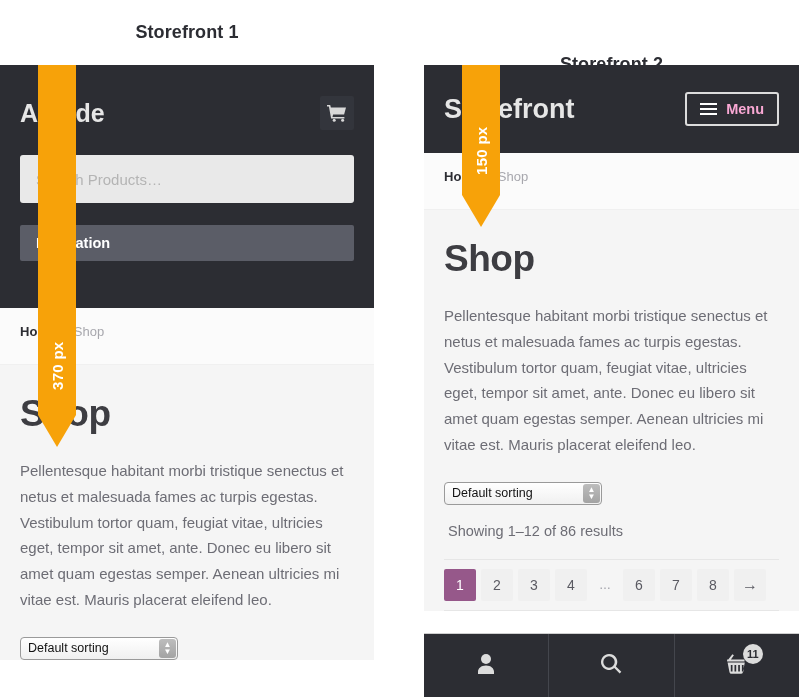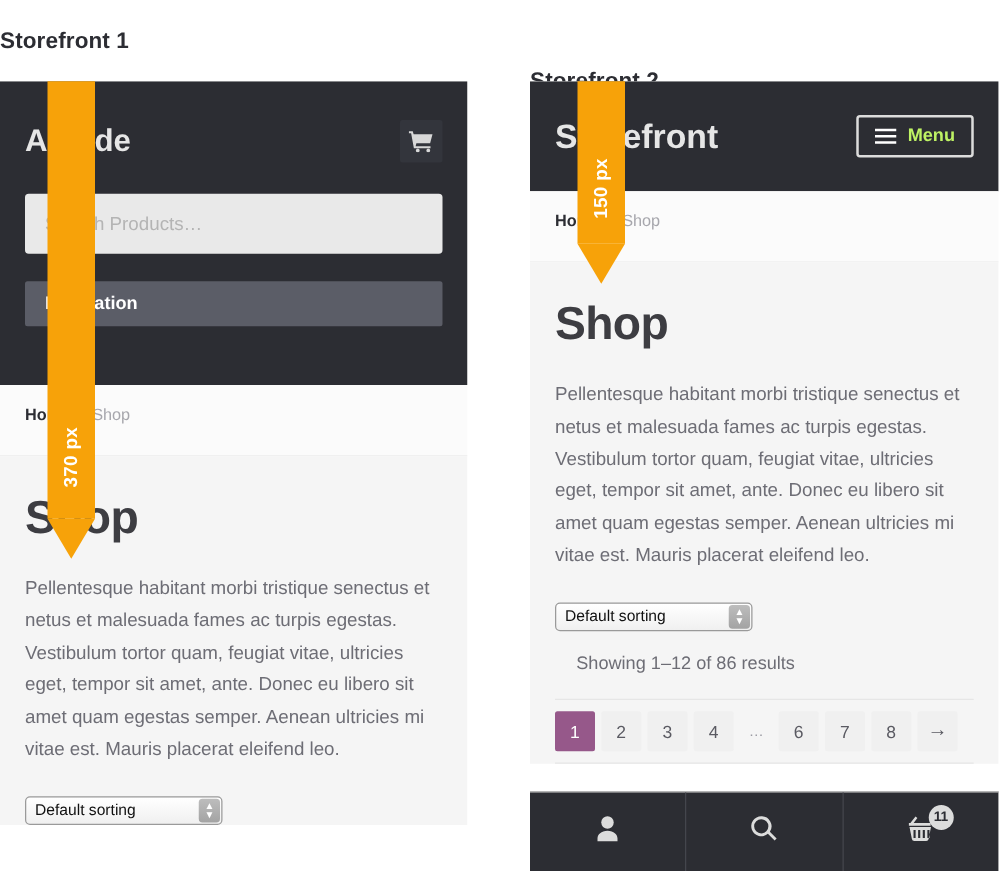--- a/index.html
+++ b/index.html
@@ -10,21 +10,21 @@
     font-family:"Liberation Sans","DejaVu Sans",sans-serif;
     overflow:hidden;
     position:relative;
   }
   .stage{position:relative;width:799px;height:697px;}
 
   
   .caption{
     position:absolute;top:22px;
     font-size:18px;font-weight:bold;color:#2c2d33;
-    text-align:left;letter-spacing:.1px;
+    text-align:center;letter-spacing:.1px;
   }
   #cap-left{left:0;width:374px;}
   #cap-right{left:424px;width:375px;margin-top:32px;}
 
   
   .panel{
     position:absolute;top:65px;height:632px;overflow:hidden;
     background:#ffffff;
   }
   #panel-left{left:0;width:374px;}
@@ -94,27 +94,27 @@
   
   .sf2-header{
     background:#2c2d33;height:88px;box-sizing:border-box;
     display:flex;align-items:center;justify-content:space-between;
     padding:0 20px;
   }
   .sf2-logo{font-size:27px;font-weight:bold;color:#e6e6e6;}
   .sf2-menu{
     border:2px solid #dcdcdc;border-radius:3px;
     padding:7px 13px;display:flex;align-items:center;gap:9px;
-    color:#bef264;font-size:14.5px;font-weight:bold;background:transparent;
+    color:#f9a8d4;font-size:14.5px;font-weight:bold;background:transparent;
   }
   .burger{display:inline-flex;flex-direction:column;gap:3px;}
   .burger i{display:block;width:17px;height:2px;background:#ffffff;}
 
   .showing{
-    font-size:14.5px;color:#6d6d75;margin:18px 0 0 17px;
+    font-size:14.5px;color:#6d6d75;margin:18px 0 0 4px;
   }
   .pagi-wrap{
     margin-top:20px;border-top:1px solid #e6e6e6;border-bottom:1px solid #e6e6e6;
     padding:9px 0;display:flex;align-items:center;gap:5px;
   }
   .pg{
     min-width:32px;height:32px;display:flex;align-items:center;justify-content:center;
     background:#f0f0f0;color:#5a5a62;font-size:14px;border-radius:2px;padding:0 6px;
     box-sizing:border-box;
   }

